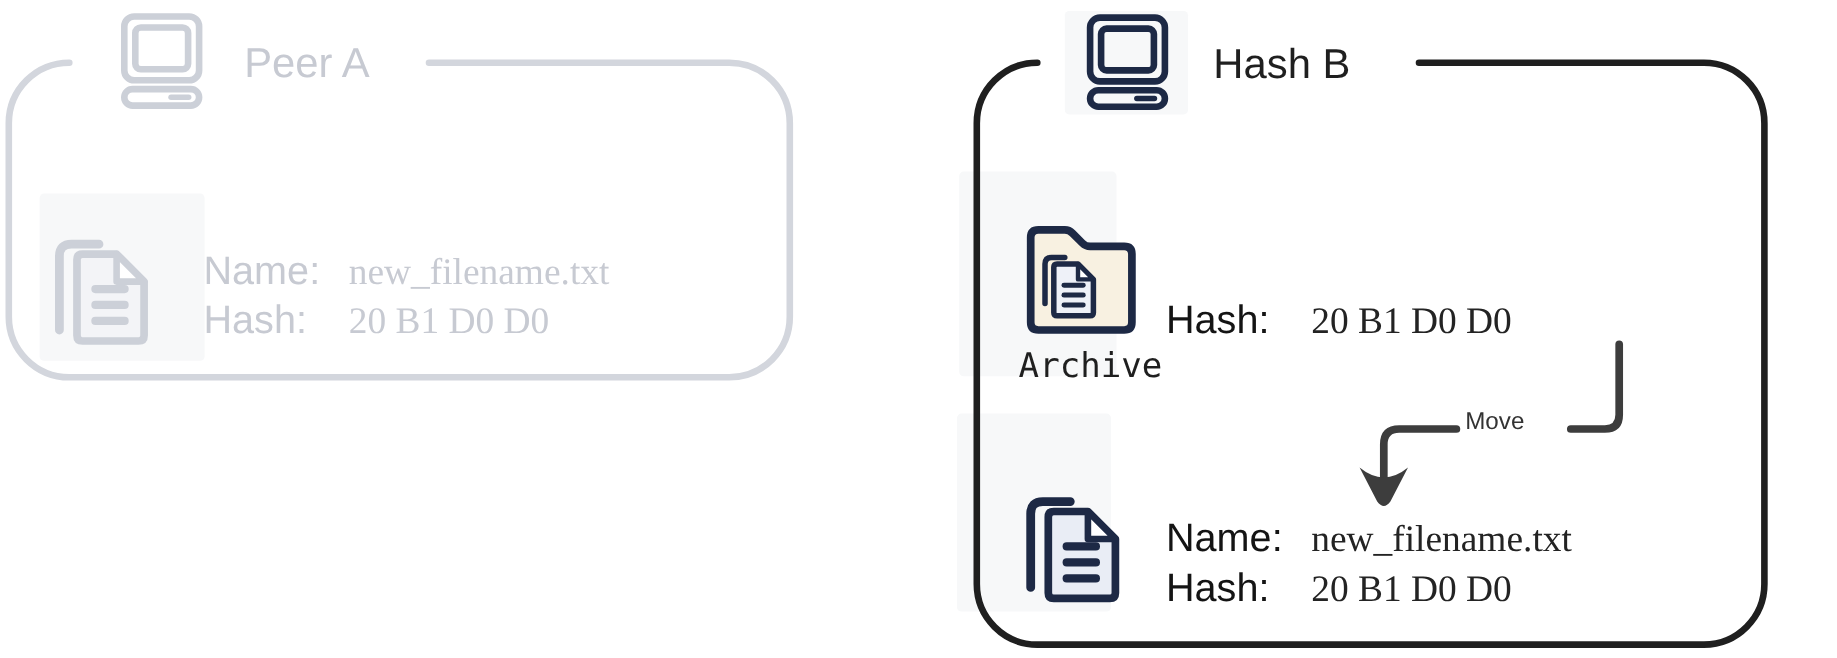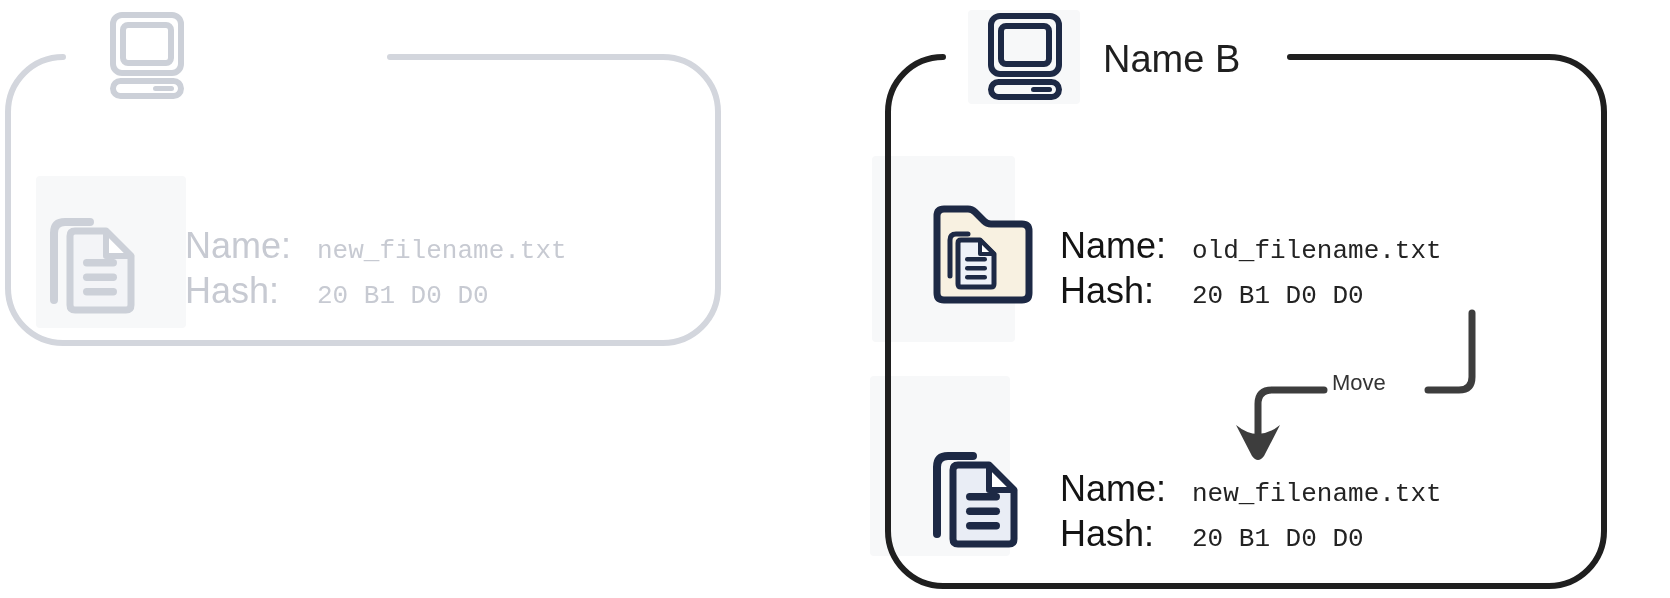--- a/index.html
+++ b/index.html
@@ -35,21 +35,21 @@
   .minidocfill{fill:var(--mini-doc-fill); stroke:currentColor; stroke-linejoin:round;}
   .ic-navy{color:var(--navy);}
   .ic-faded{color:var(--faded-ink); --doc-fill:var(--doc-fill-faded);}
 
   
   .peer-title{font-size:38px; white-space:nowrap;}
   .title-a{color:var(--faded-text);}
   .title-b{color:var(--ink);}
   .entry-line{white-space:nowrap; font-size:36px; line-height:40px;}
   .lbl{display:inline-block; width:132px; font-weight:normal; color:var(--text-strong);}
-  .val{font-family:Liberation Mono, monospace; font-size:26px; color:var(--text-mono);}
+  .val{font-family:Liberation Serif, serif; font-size:34px; color:var(--text-mono);}
   .faded-line .lbl{color:var(--faded-text);}
   .faded-line .val{color:var(--faded-text);}
   .archive-label{font-family:"DejaVu Sans Mono", monospace; font-size:31px; color:var(--ink); white-space:nowrap;}
   .move-label{font-size:22px; color:#333333; white-space:nowrap;}
 </style>
 </head>
 <body>
 
 <div class="canvas">
 
@@ -69,20 +69,21 @@
   </svg>
 
   <div class="abs ic-faded" style="left:103px; top:12px;">
     <svg width="88" height="86" viewBox="0 0 88 86">
       <rect class="outline" style="stroke-width:6" x="10" y="3" width="68" height="58" rx="9"></rect>
       <rect class="outline" style="stroke-width:6" x="20" y="13" width="48" height="38" rx="5"></rect>
       <rect class="outline" style="stroke-width:6" x="10" y="69" width="68" height="15" rx="7.5"></rect>
       <rect class="solid" x="50" y="74" width="21" height="5" rx="2.5"></rect>
     </svg>
   </div>
+  <div class="abs peer-title title-a" style="left:222px; top:37px;">Peer A</div>
 
   <div class="abs ic-faded" style="left:45px; top:216px;">
     <svg width="95" height="102" viewBox="0 0 95 102">
       <path class="outline" style="stroke-width:8" d="M 45,6 L 20,6 Q 9,6 9,17 L 9,84"></path>
       <path class="docfill" style="stroke-width:7" d="M 30,15 Q 25,15 25,20 L 25,89 Q 25,94 30,94 L 81,94 Q 86,94 86,89 L 86,40 L 61,15 Z"></path>
       <path class="foldfill" style="stroke-width:6" d="M 61,15 L 86,40 L 61,40 Z"></path>
       <rect class="solid" x="38" y="43" width="34" height="7.5" rx="3.7"></rect>
       <rect class="solid" x="38" y="57.5" width="34" height="7.5" rx="3.7"></rect>
       <rect class="solid" x="38" y="72" width="34" height="7.5" rx="3.7"></rect>
     </svg>
@@ -95,39 +96,37 @@
   </div>
 
   <div class="abs ic-navy" style="left:981px; top:13px;">
     <svg width="88" height="86" viewBox="0 0 88 86">
       <rect class="outline" style="stroke-width:6" x="10" y="3" width="68" height="58" rx="9"></rect>
       <rect class="outline" style="stroke-width:6" x="20" y="13" width="48" height="38" rx="5"></rect>
       <rect class="outline" style="stroke-width:6" x="10" y="69" width="68" height="15" rx="7.5"></rect>
       <rect class="solid" x="50" y="74" width="21" height="5" rx="2.5"></rect>
     </svg>
   </div>
-  <div class="abs peer-title title-b" style="left:1103px; top:38px;">Name B</div>
+  <div class="abs peer-title title-b" style="left:1103px; top:38px;">Hash B</div>
 
   <div class="abs ic-navy" style="left:928px; top:198px;">
     <svg width="110" height="112" viewBox="0 0 110 112">
       <path class="folderfill" style="stroke-width:7" d="M 9,95 L 9,18 Q 9,11 16,11 L 40,11 Q 44,11 47,14 L 56,23 Q 59,26 63,26 L 94,26 Q 101,26 101,33 L 101,95 Q 101,102 94,102 L 16,102 Q 9,102 9,95 Z"></path>
       <g>
         <path class="outline" style="stroke-width:5" d="M 40,36 L 28,36 Q 22,36 22,42 L 22,78"></path>
         <path class="minidocfill" style="stroke-width:5" d="M 33,42 Q 30,42 30,45 L 30,86 Q 30,89 33,89 L 63,89 Q 66,89 66,86 L 66,56 L 52,42 Z"></path>
         <path class="foldfill" style="stroke-width:4" d="M 52,42 L 66,56 L 52,56 Z"></path>
         <rect class="solid" x="37" y="59" width="22" height="4.5" rx="2.2"></rect>
         <rect class="solid" x="37" y="68" width="22" height="4.5" rx="2.2"></rect>
         <rect class="solid" x="37" y="77" width="22" height="4.5" rx="2.2"></rect>
       </g>
     </svg>
   </div>
+  <div class="abs archive-label" style="left:926px; top:315px;">Archive</div>
 
-  <div class="abs entry-line" style="left:1060px; top:226px;">
-    <span class="lbl">Name:</span><span class="val">old_filename.txt</span>
-  </div>
   <div class="abs entry-line" style="left:1060px; top:271px;">
     <span class="lbl">Hash:</span><span class="val">20 B1 D0 D0</span>
   </div>
 
   <div class="abs move-label" style="left:1332px; top:370px;">Move</div>
 
   <div class="abs ic-navy" style="left:928px; top:450px;">
     <svg width="95" height="102" viewBox="0 0 95 102">
       <path class="outline" style="stroke-width:8" d="M 45,6 L 20,6 Q 9,6 9,17 L 9,84"></path>
       <path class="docfill" style="stroke-width:7" d="M 30,15 Q 25,15 25,20 L 25,89 Q 25,94 30,94 L 81,94 Q 86,94 86,89 L 86,40 L 61,15 Z"></path>

